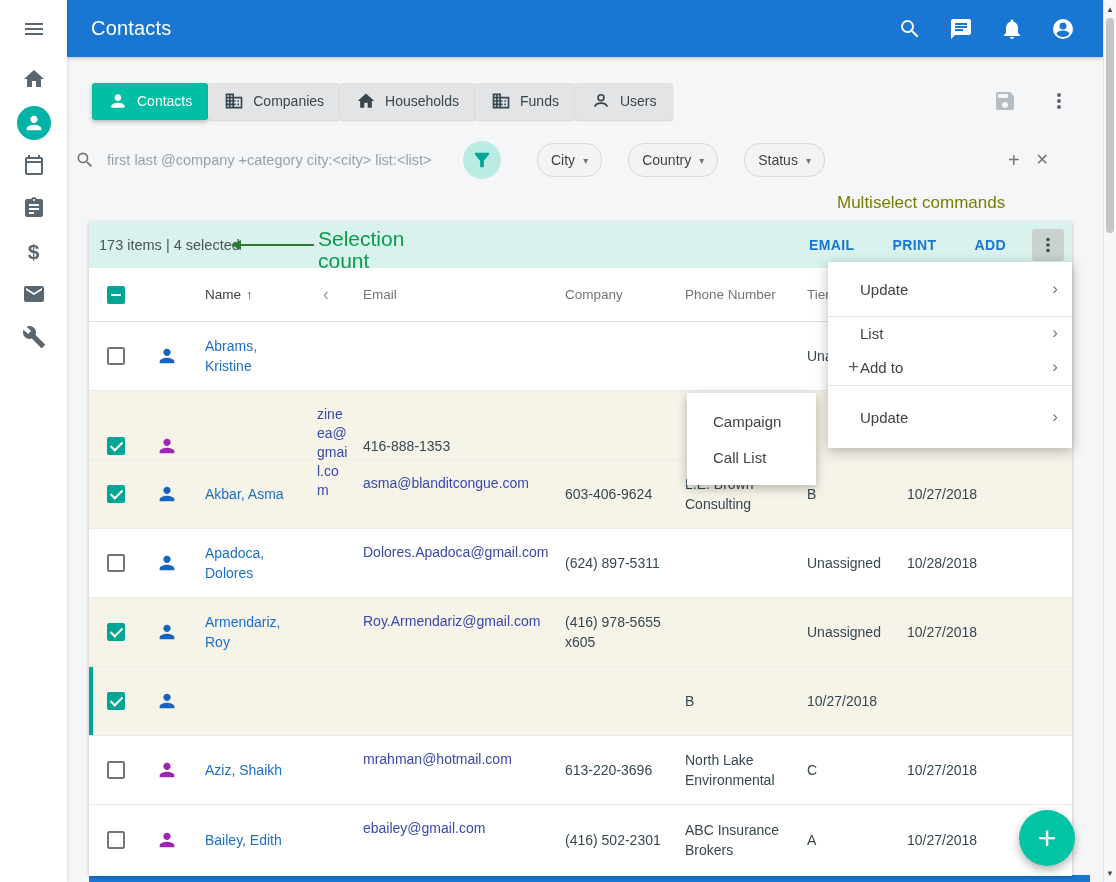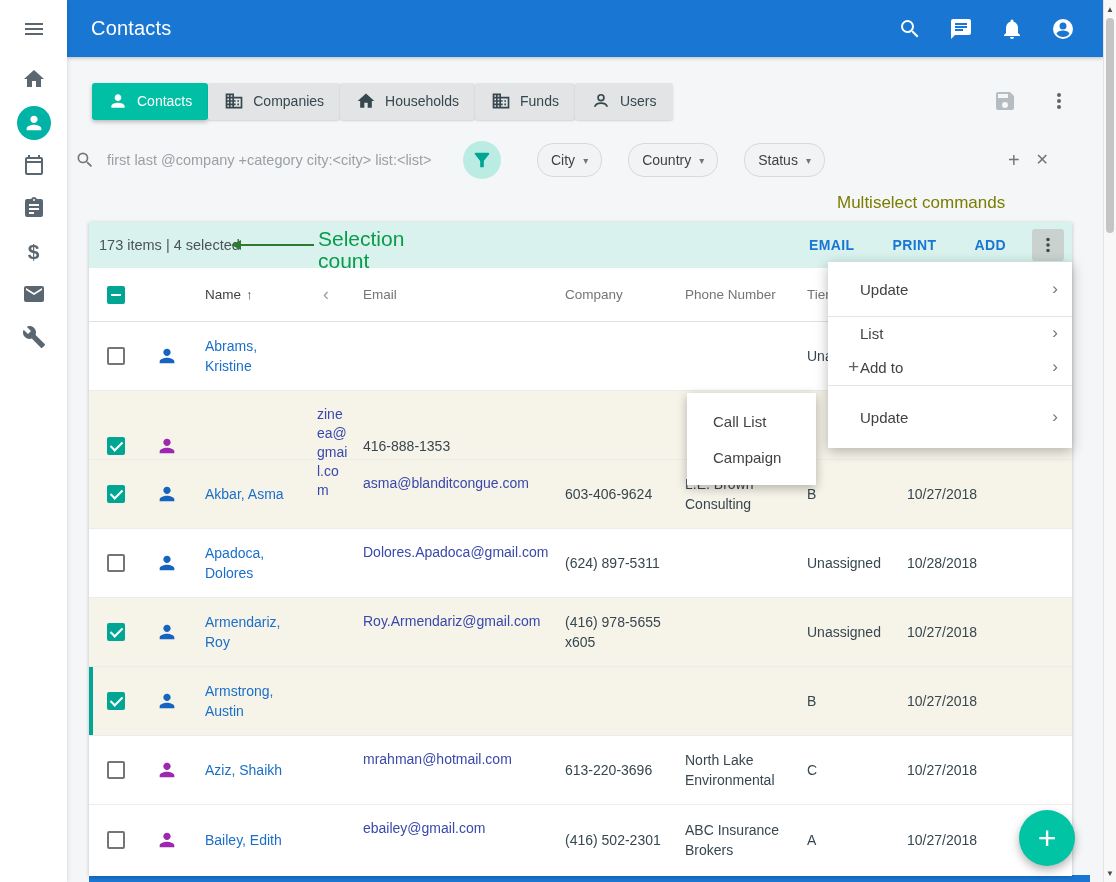--- a/index.html
+++ b/index.html
@@ -414,23 +414,20 @@
         <div class="cell c-center">
             <span class="cb ch"></span>
           </div>
         <div class="cell c-center">
             <span class="pico" style="color: rgb(21, 101, 192);">
               <svg viewBox="0 0 24 24">
                 <path d="M12 12c2.21 0 4-1.79 4-4s-1.79-4-4-4-4 1.79-4 4 1.79 4 4 4zm0 2c-2.67 0-8 1.34-8 4v2h16v-2c0-2.66-5.33-4-8-4z"></path>
               </svg>
             </span>
           </div>
-        <div class="cell c-name">
-            <a href="#">Armstrong, Austin</a>
-          </div>
         <div class="cell"></div>
         <div class="cell c-email"></div>
         <div class="cell c-phone"></div>
         <div class="cell c-company"></div>
         <div class="cell c-tier">B</div>
         <div class="cell c-date">10/27/2018</div>
       </div>
 
       <div class="tgrid row">
         <div class="cell c-center">
@@ -500,22 +497,22 @@
         <span class="chev">›</span>
       </div>
       <div class="menu-div"></div>
       <div class="menu-item h62">
         <span>Update</span>
         <span class="chev">›</span>
       </div>
     </div>
 
     <div class="submenu">
+      <div class="submenu-item">Campaign</div>
       <div class="submenu-item">Call List</div>
-      <div class="submenu-item">Campaign</div>
     </div>
 
     <div class="fab">
       <span>+</span>
     </div>
 
     <div class="bottom-strip"></div>
   </main>
 
   <div class="scrollbar">

